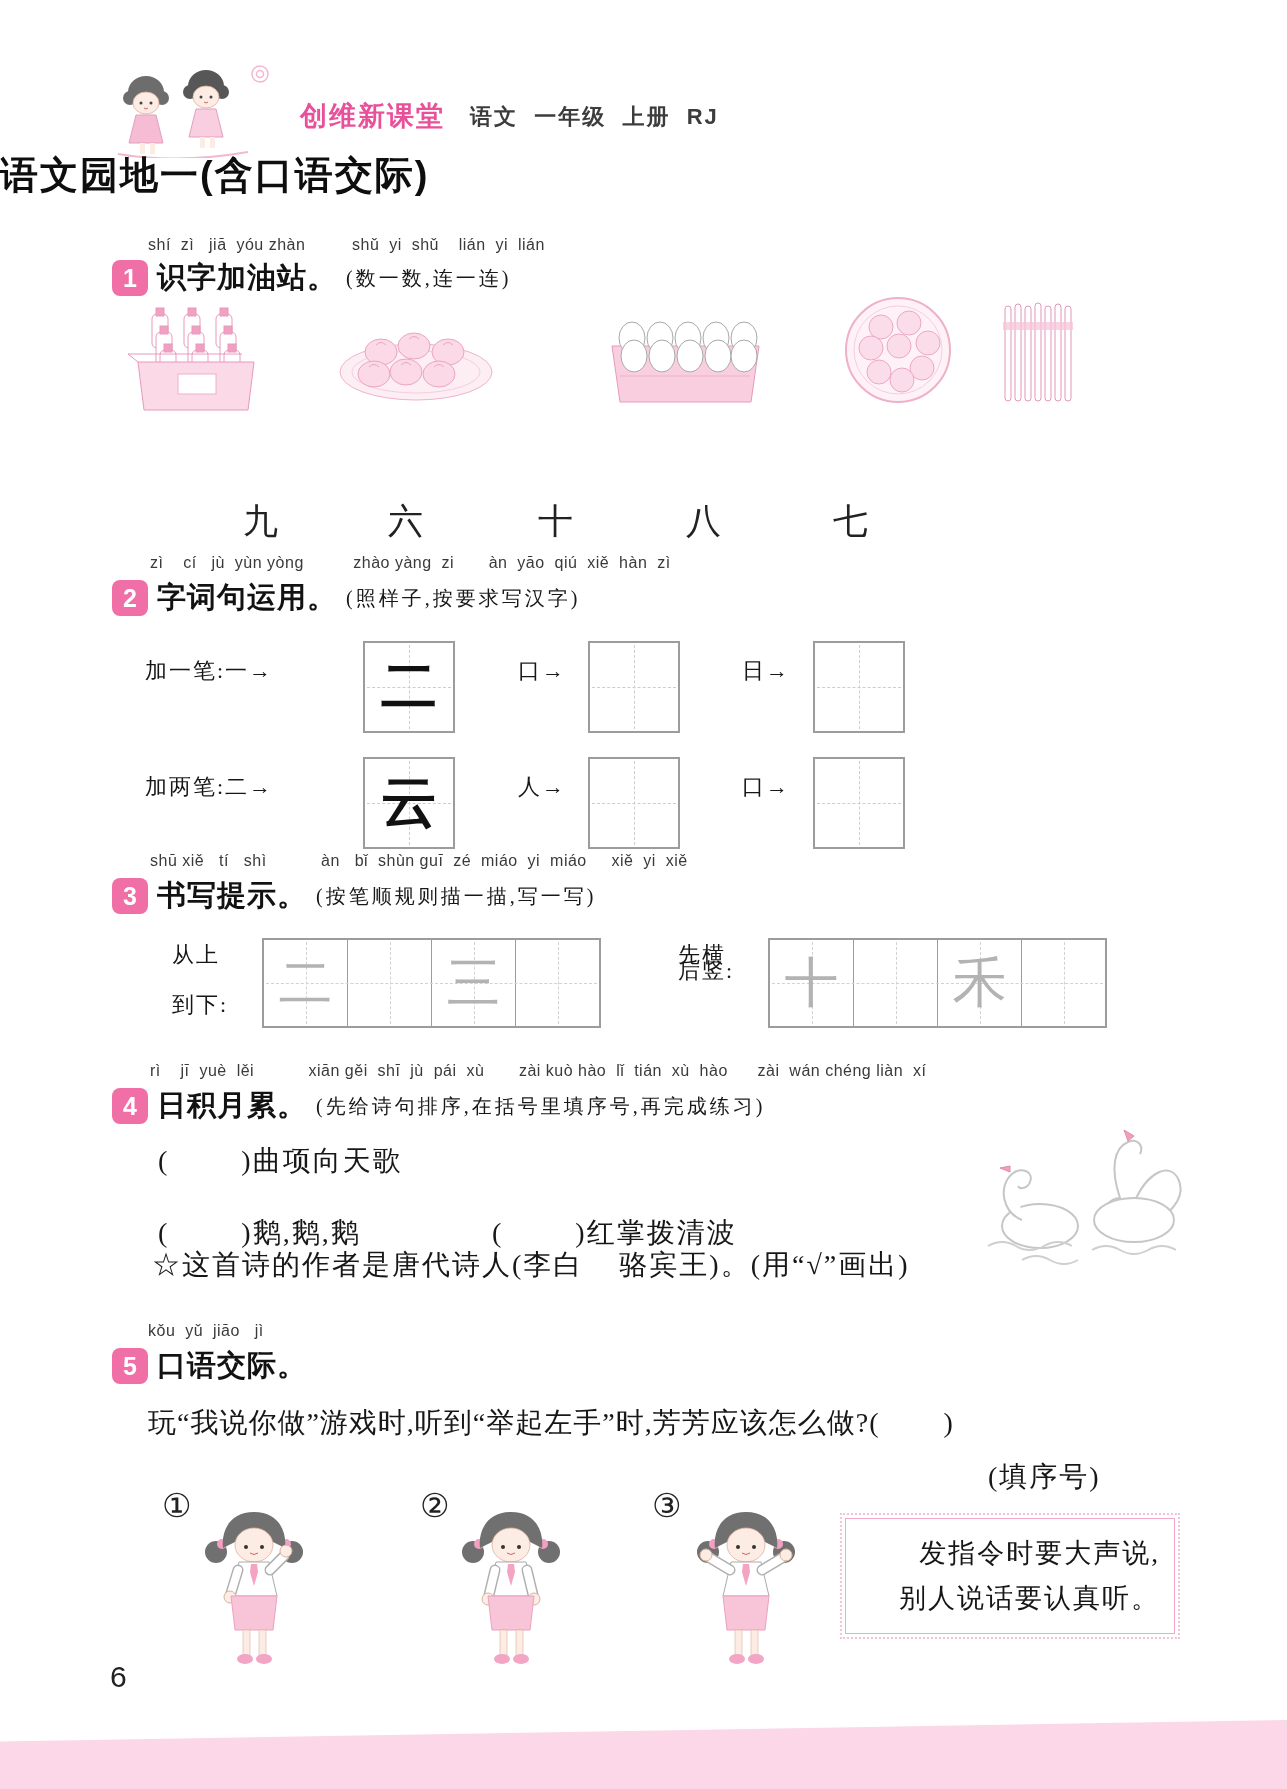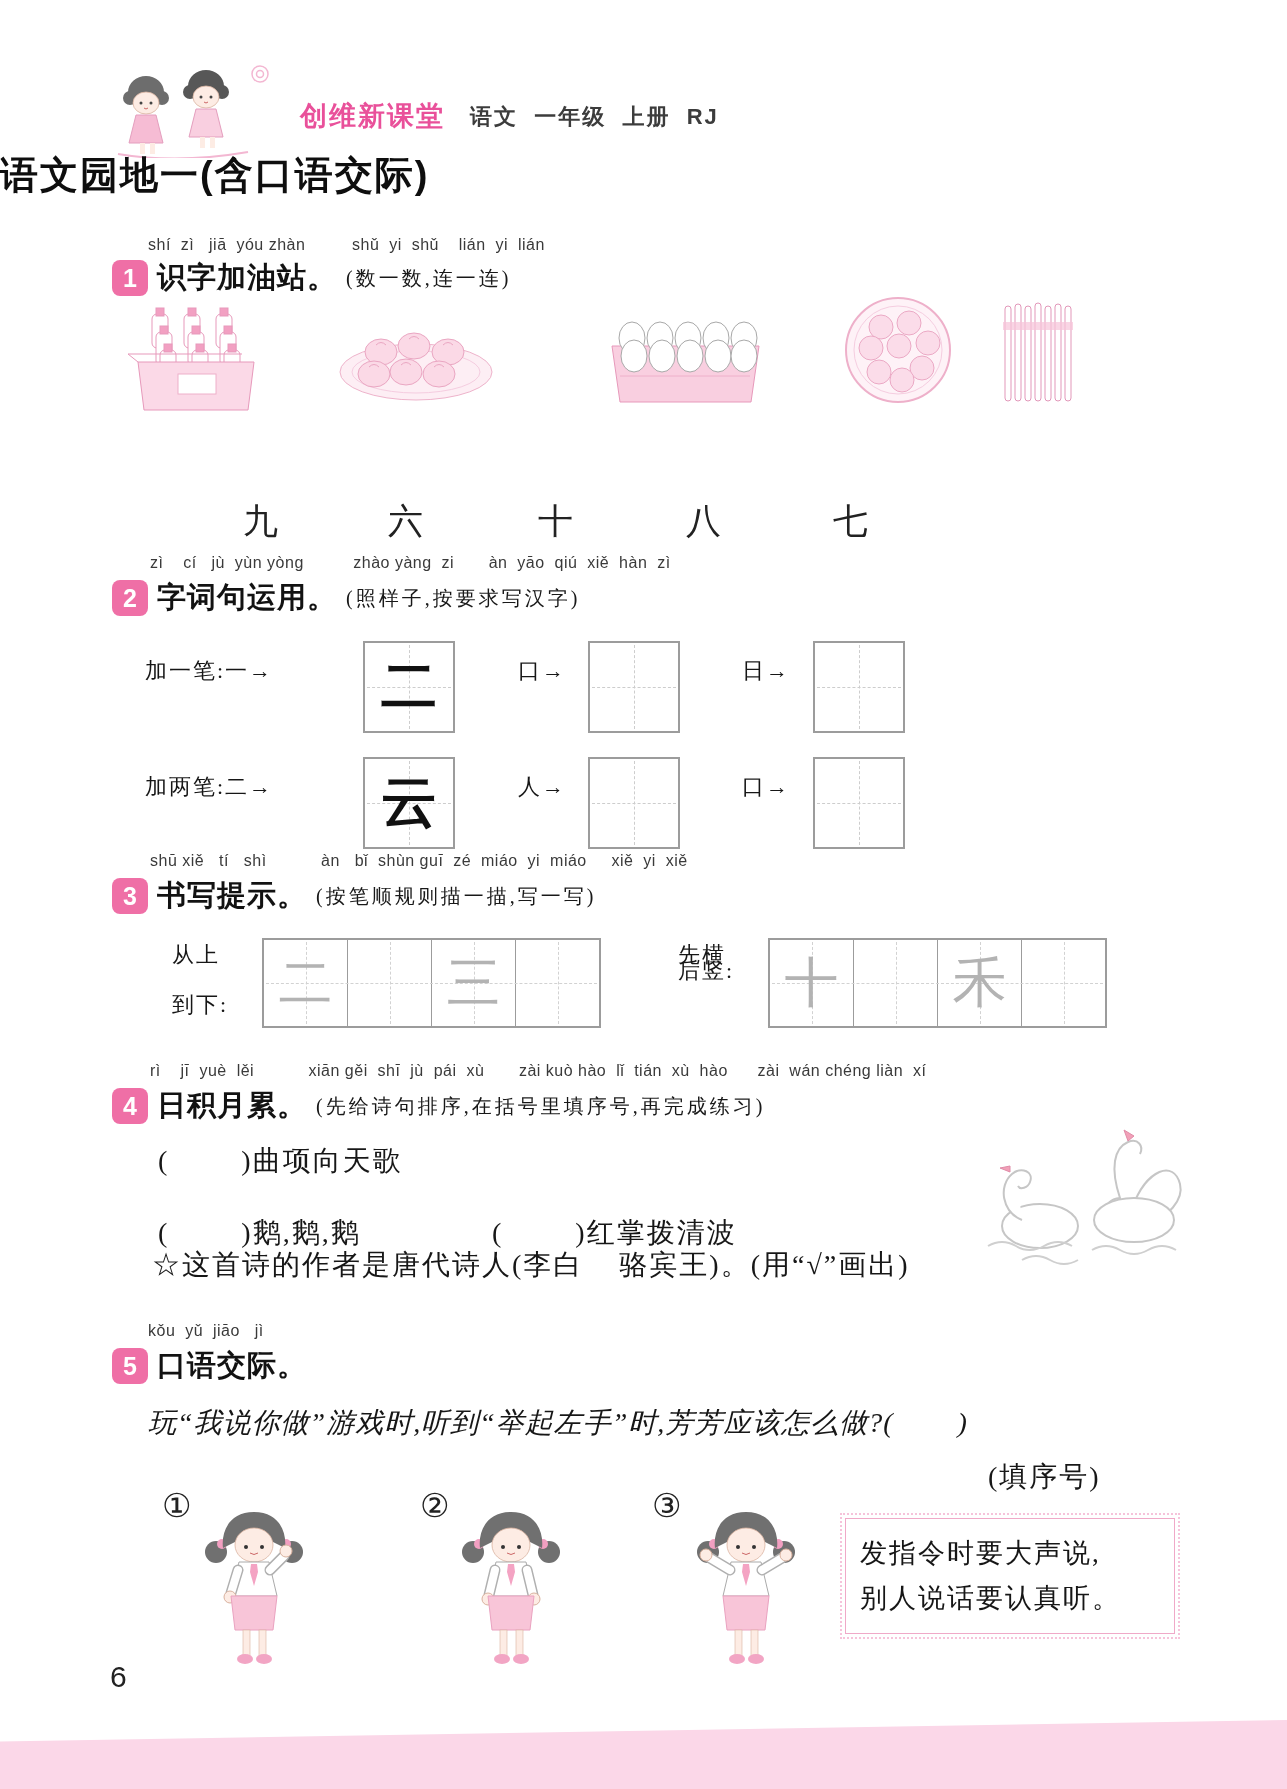--- a/index.html
+++ b/index.html
@@ -26,21 +26,21 @@
   .wgrid{position:absolute;display:flex;border:2px solid #9c9c9c;background:#fff;}
   .wcell{position:relative;width:83px;height:86px;border-right:1px solid #9c9c9c;
          display:flex;align-items:center;justify-content:center;}
   .wcell:last-child{border-right:none;}
   .wcell::before{content:"";position:absolute;left:50%;top:2px;bottom:2px;border-left:1px dashed #d2d2d2;}
   .wgrid::after{content:"";position:absolute;left:2px;right:2px;top:50%;border-top:1px dashed #d2d2d2;}
   .wchar{position:relative;z-index:1;font-family:"Liberation Serif","DejaVu Serif",serif;font-size:54px;color:#b3b3b3;}
   .poem{position:absolute;font-family:"Liberation Serif","DejaVu Serif",serif;font-size:28px;
         letter-spacing:2px;color:#171717;white-space:pre;}
   .opt{position:absolute;font-family:"Liberation Serif","DejaVu Serif",serif;font-size:33px;color:#222;}
-  .note{position:absolute;left:845px;top:1518px;width:300px;padding:12px 14px;border:1px solid #f0a9c8;background:#fff;}
+  .note{position:absolute;left:845px;top:1518px;width:300px;padding:12px 14px;border:1px solid #f0a9c8;background:#fff;text-align:right;}
   .note::before{content:"";position:absolute;inset:-6px;border:2px dotted #f6c3da;pointer-events:none;}
   .note-line{font-family:"Liberation Serif","DejaVu Serif",serif;font-size:27px;line-height:45px;
              letter-spacing:2px;color:#161616;white-space:pre;}
   .pagenum{position:absolute;left:110px;top:1660px;font-size:30px;color:#222;}
   .band{position:absolute;left:0;bottom:0;width:100%;height:72px;background:#fbd7e8;
         clip-path:polygon(0 34%,100% 4%,100% 100%,0 100%);}
 </style>
 </head>
 <body>
 
@@ -289,21 +289,21 @@
       <path d="M40 152 q14 -8 28 0 t28 0"></path>
     </g>
   </svg>
 
   <div class="pinyin" style="left:148px;top:1322px;">kǒu  yǔ  jiāo   jì</div>
   <div class="secrow" style="left:112px;top:1346px;">
     <div class="badge">5</div>
     <span class="h">口语交际。</span>
   </div>
 
-  <div class="poem" style="left:148px;top:1404px;letter-spacing:1px;font-style:italic;">玩“我说你做”游戏时,听到“举起左手”时,芳芳应该怎么做?(        )</div>
+  <div class="poem" style="left:148px;top:1404px;letter-spacing:1px;">玩“我说你做”游戏时,听到“举起左手”时,芳芳应该怎么做?(        )</div>
   <div class="poem" style="left:988px;top:1458px;">(填序号)</div>
 
   <span class="opt" style="left:162px;top:1486px;">①</span>
   <span class="opt" style="left:420px;top:1486px;">②</span>
   <span class="opt" style="left:652px;top:1486px;">③</span>
 
   <svg class="abs" style="left:198px;top:1500px;" width="112" height="168" viewBox="0 0 112 168">
     <circle cx="18" cy="52" r="11" fill="#707070"></circle>
       <circle cx="94" cy="52" r="11" fill="#707070"></circle>
     <circle cx="24" cy="44" r="5" fill="#f29fc1"></circle>

